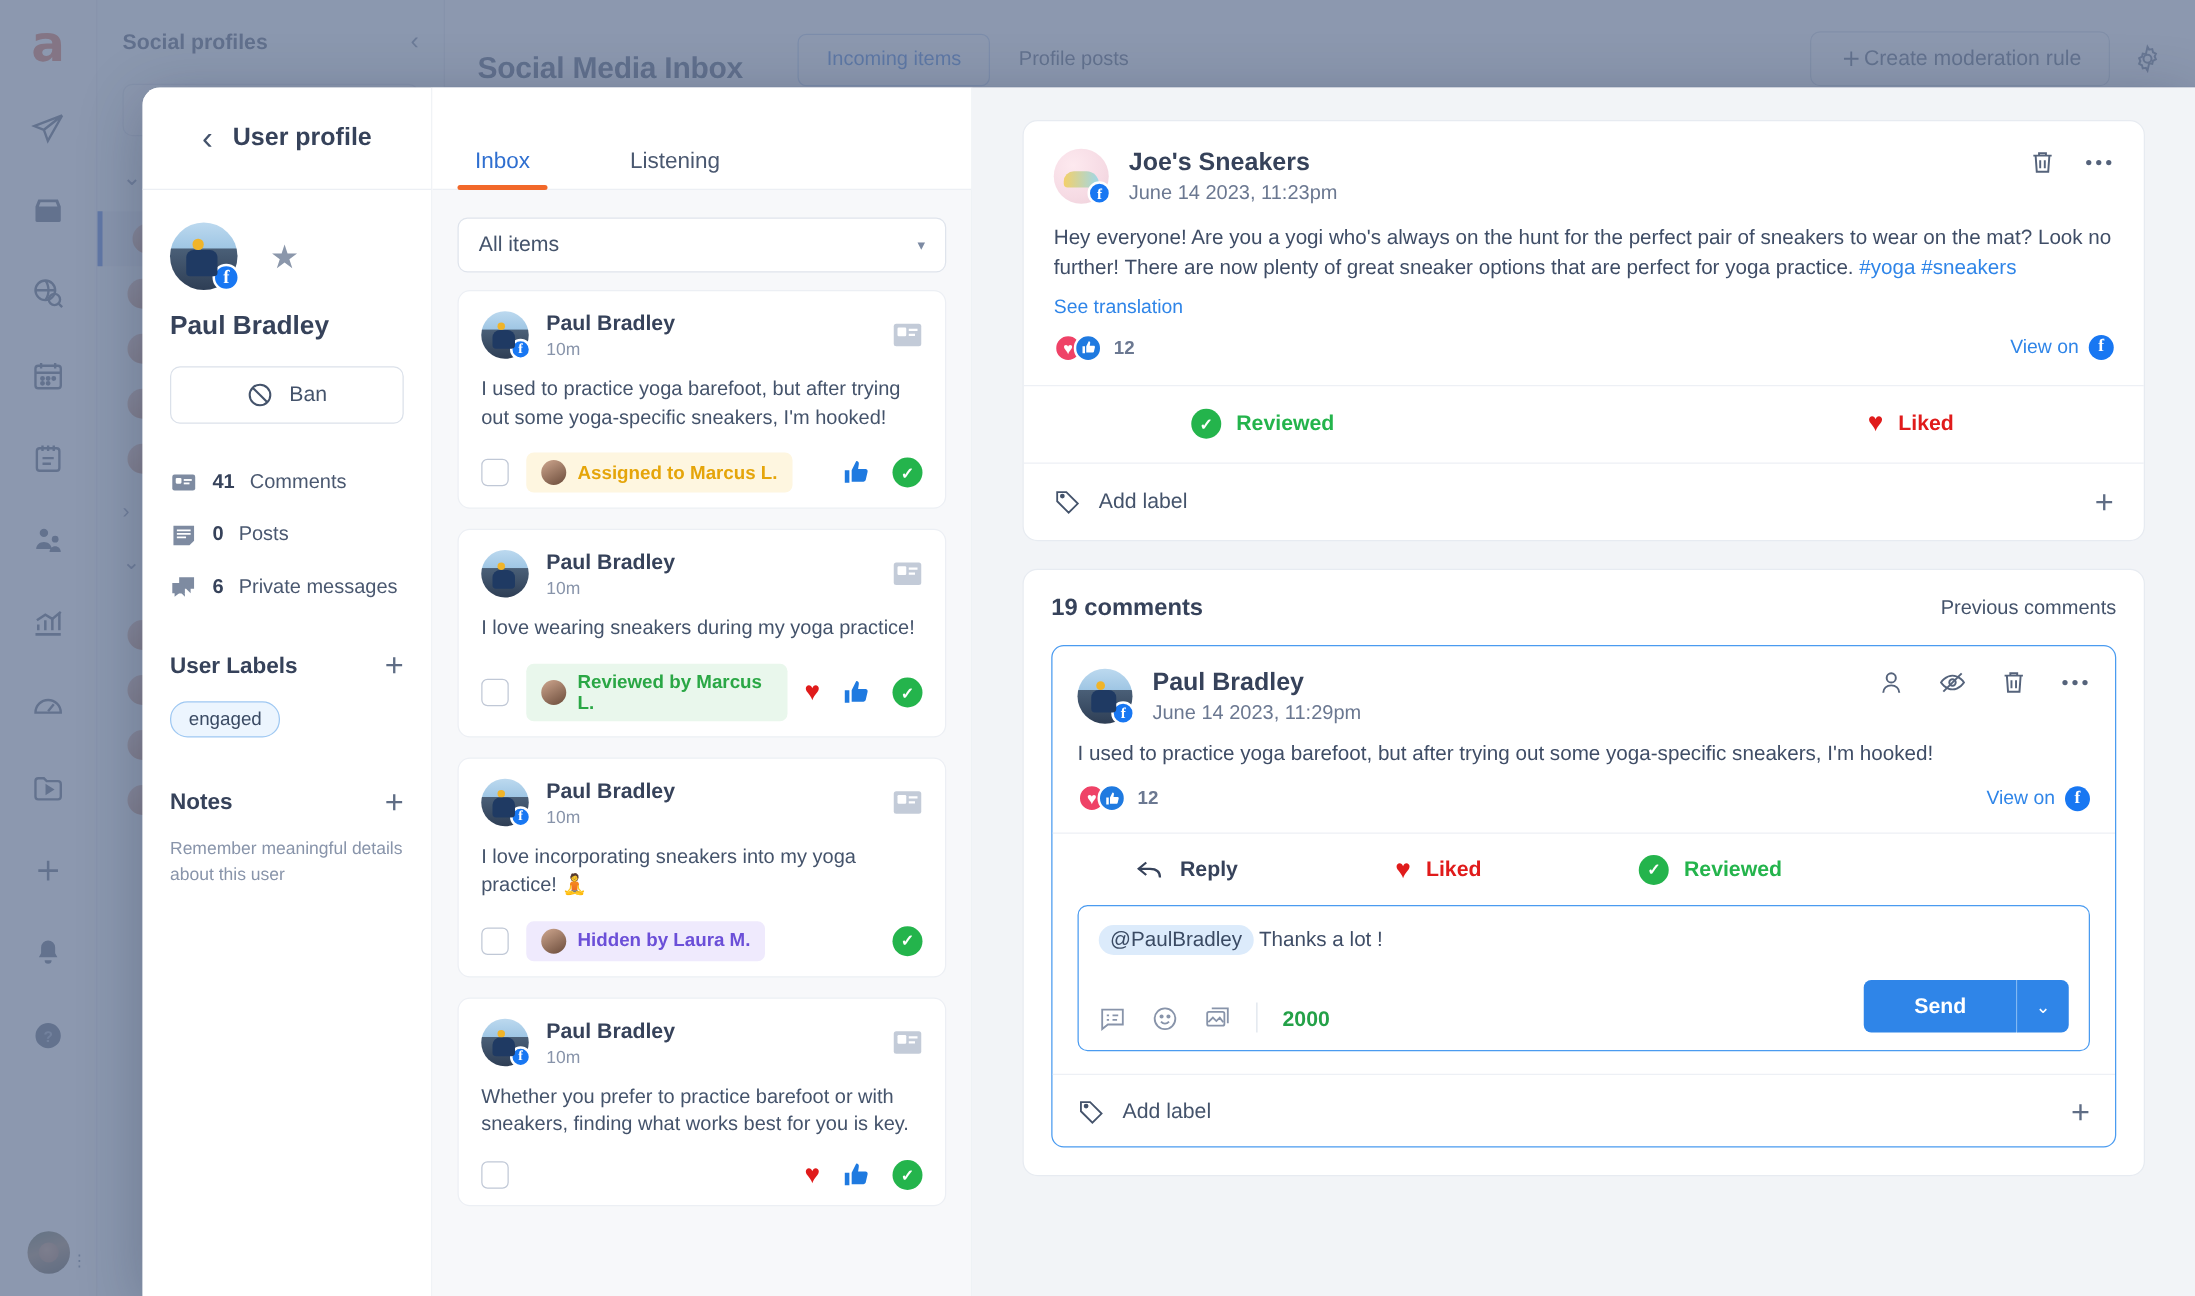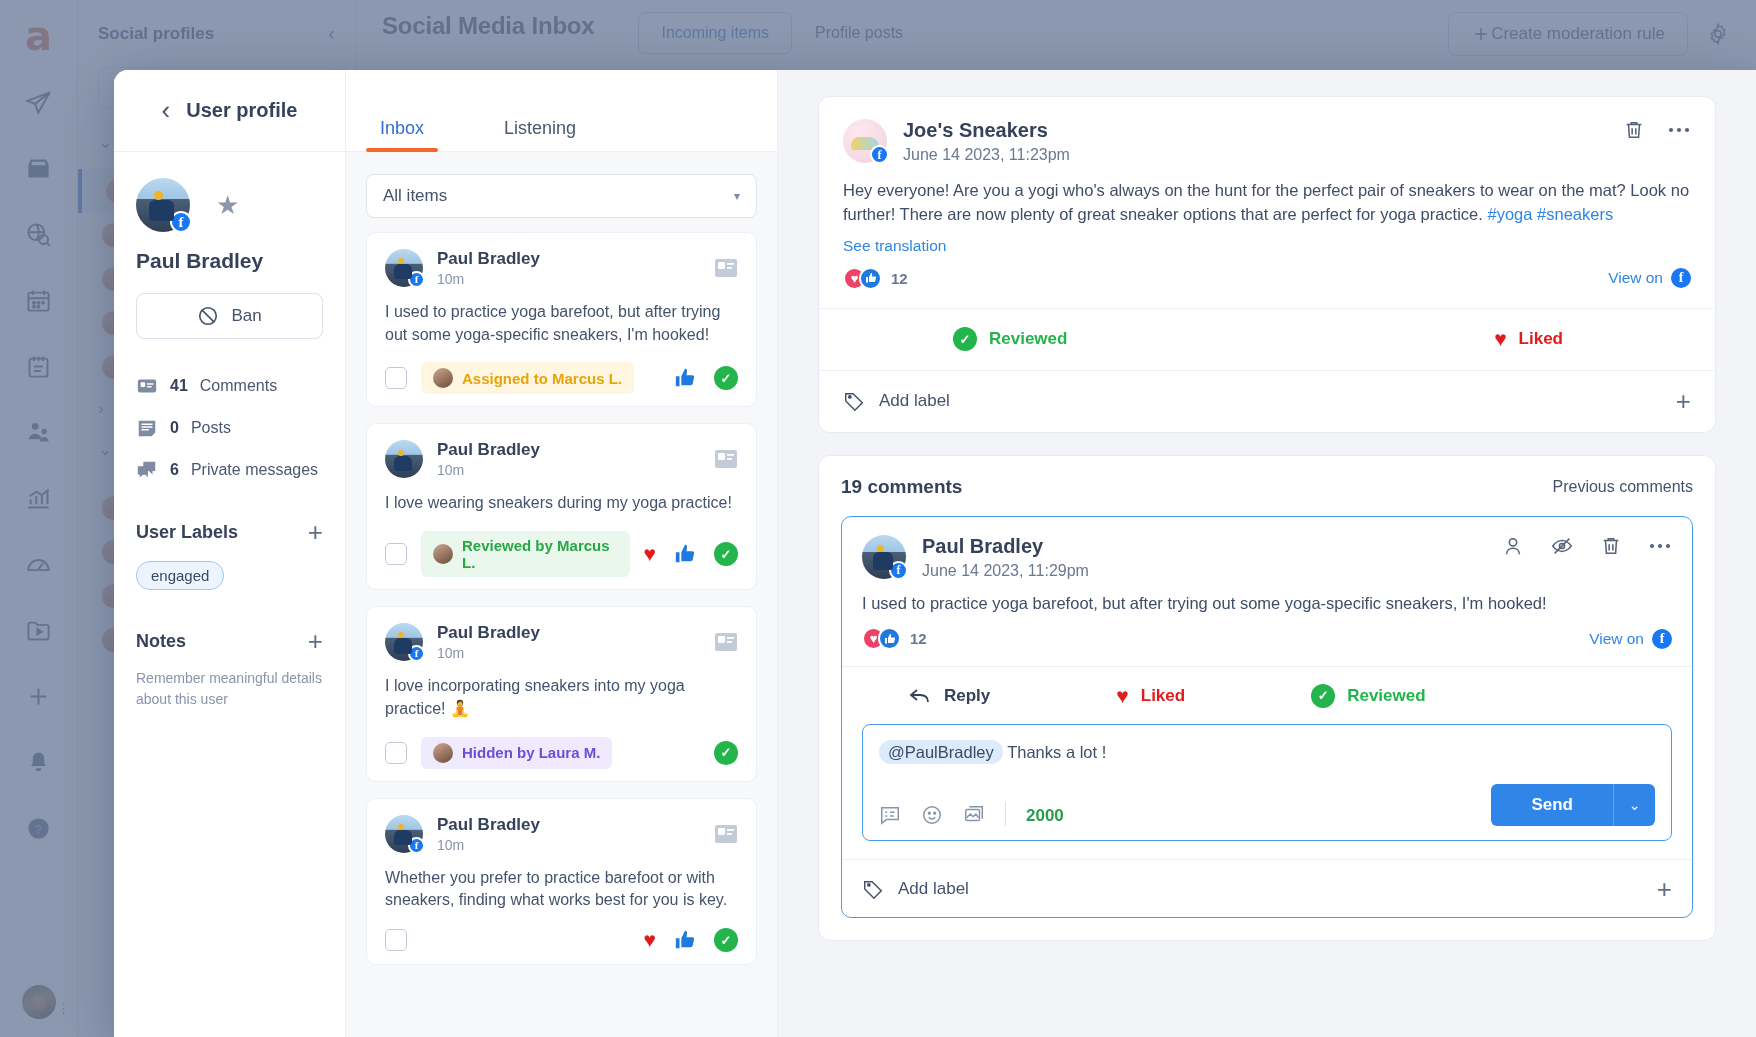--- a/index.html
+++ b/index.html
@@ -48,23 +48,22 @@
   .pr-av { width:24px; height:24px; border-radius:50%; position:relative;
      background:linear-gradient(145deg,#e0b8a8,#c07a55); flex:0 0 auto; }
   .pr-av i { position:absolute; right:-3px; bottom:-2px; width:13px; height:13px; border-radius:50%;
      background:#1877f2; border:2px solid #fbfcfd; }
   .pr-av.tw i { background:#1da1f2; }
   .pr-av.ig i { background:#c13584; }
   .grp-chev { color:#7c8aa3; font-size:17px; padding:10px 0; }
 
   .main-head {
     position:absolute; left:356px; top:0; right:0; height:70px;
-    display:flex; align-items:flex-start; padding:0 26px; background:#fff;
+    display:flex; align-items:flex-end; padding:0 26px; background:#fff;
     border-bottom:1px solid #e9edf3;
-    margin-top:12px;
   }
   .main-title { font-size:24px; font-weight:700; color:#3d4b63; margin-right:24px; letter-spacing:-.2px; }
   .seg { display:flex;padding-left:20px; }
   .seg-btn { height:42px; padding:0 22px; display:flex; align-items:center; font-size:16px;
      border:1px solid transparent; border-radius:7px; color:#44536b; }
   .seg-btn.on { color:#2f6fd0; border-color:#b9cdea; background:#fff; }
   .head-right { margin-left:auto; display:flex; align-items:center; gap:18px; }
   .btn-outline { height:44px; padding:0 22px; display:flex; align-items:center; 
      border:1px solid #ccd4e0; border-radius:8px; font-size:17px; color:#44536b; background:#fff; }
   .gear { color:#5b6a82; }

